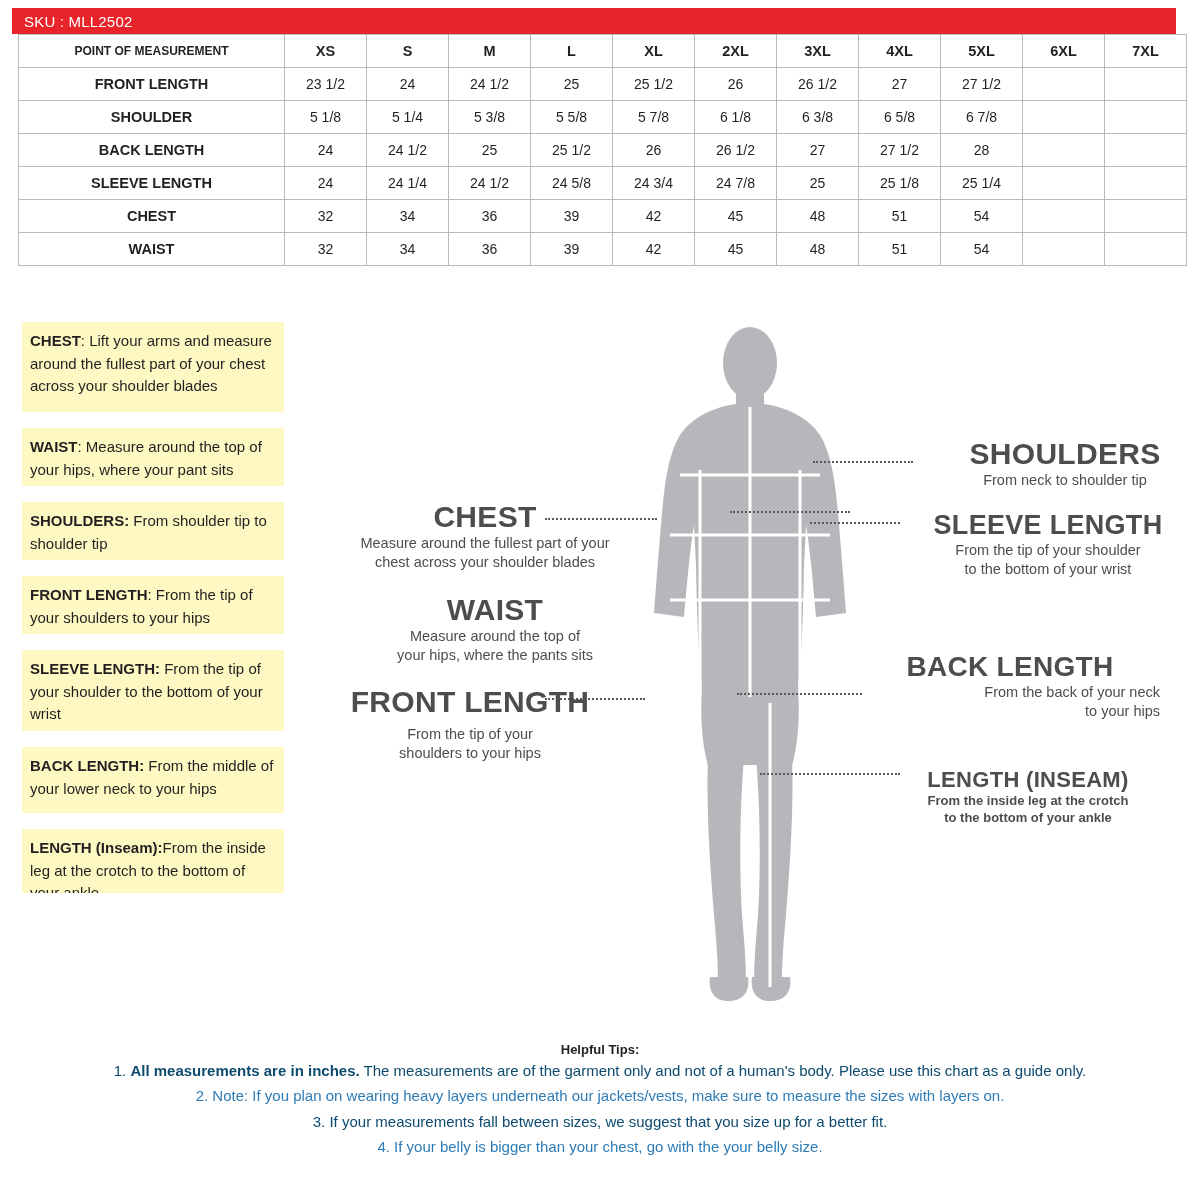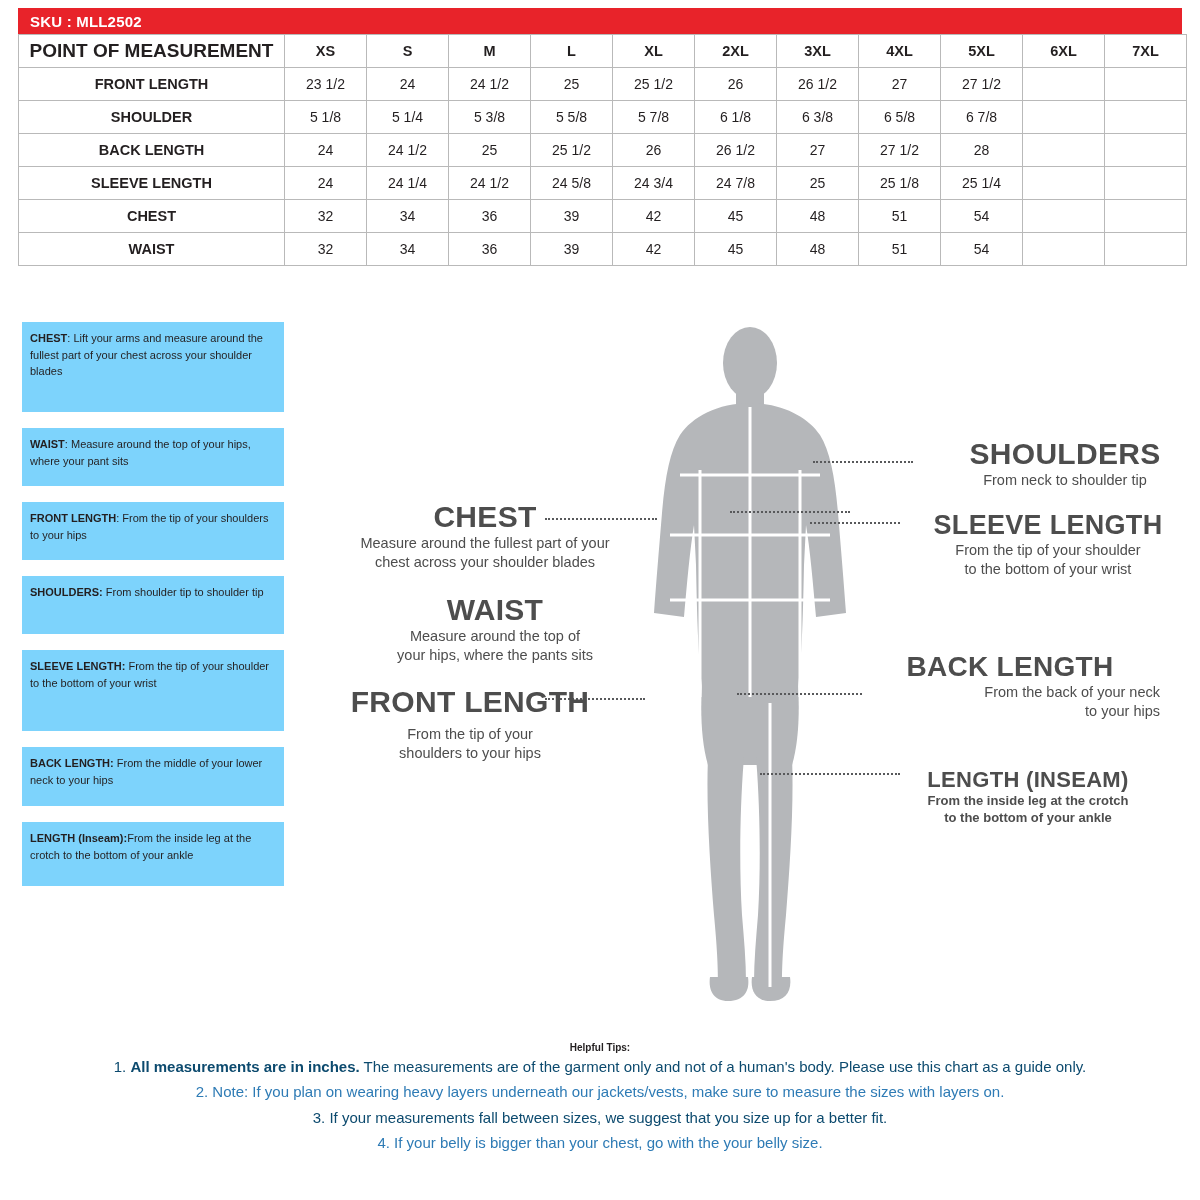--- a/index.html
+++ b/index.html
@@ -7,56 +7,56 @@
   body {
     width:1200px; height:1200px;
     background:#ffffff;
     font-family:"Liberation Sans", sans-serif;
     color:#231f20;
     position:relative;
     overflow:hidden;
   }
   
   .sku-bar {
-    position:absolute; left:18px; top:8px; width:1164px; height:26px;
+    position:absolute; left:12px; top:8px; width:1164px; height:26px;
     background:#e8232a; color:#ffffff;
-    font-size:15px; font-weight:bold;
+    font-size:15px; font-weight:normal;
     display:flex; align-items:center;
     padding-left:12px;
     letter-spacing:.2px;
   }
   
   table.size {
     position:absolute; left:18px; top:34px; width:1164px;
     border-collapse:collapse;
     table-layout:fixed;
   }
   table.size th, table.size td {
     border:1px solid #b9b9b9;
     text-align:center;
     font-size:14px;
     height:33px;
     color:#231f20;
   }
   table.size thead th { font-weight:bold; font-size:14.5px; background:#ffffff; }
-  table.size thead th.pom { font-size:19px; }
+  table.size thead th.pom { font-size:12px; }
   table.size tbody td.rowlabel {
     font-weight:bold; font-size:14.5px;
   }
   table.size col.c0 { width:266px; }
   table.size col.cx { width:82px; }
   
   .desc-col {
     position:absolute; left:22px; top:322px; width:262px;
   }
   .desc {
-    background:#7dd3fc;
+    background:#fef9c3;
     padding:8px 10px 9px 8px;
     margin-bottom:16px;
-    font-size:11px;
+    font-size:15px;
     line-height:1.5;
     color:#231f20;
     overflow:hidden;
   }
   .desc b { font-weight:bold; }
   
   .figure-area {
     position:absolute; left:290px; top:315px; width:900px; height:720px;
   }
   .silhouette { position:absolute; left:350px; top:10px; }
@@ -79,21 +79,21 @@
   .a-inseam .sub { font-size:13px; font-weight:bold; }
   .a-back .big { font-size:28px; }
   .a-sleeve .big { font-size:27px; }
   .dots {
     position:absolute; border-top:2px dotted #58595b; height:0;
   }
   
   .tips {
     position:absolute; left:0; top:1042px; width:1200px; text-align:center;
   }
-  .tips .title { font-size:10px; font-weight:bold; color:#231f20; margin-bottom:4px; }
+  .tips .title { font-size:13px; font-weight:bold; color:#231f20; margin-bottom:4px; }
   .tips p { margin:0 0 5px 0; font-size:15px; color:#0c4a6e; line-height:1.35; }
   .tips p.blue { color:#2e7bb5; }
   .tips b { font-weight:bold; }
 </style>
 </head>
 <body>
 
 <div class="sku-bar">
   <span>SKU : MLL2502</span>
 </div>
@@ -218,29 +218,29 @@
 </table>
 
 <div class="desc-col">
   <div class="desc" style="height:90px;">
     <b>CHEST</b><span>: </span><span>Lift your arms  and measure around the fullest part of your chest across your shoulder blades</span>
   </div>
   <div class="desc" style="height:58px;margin-top:12px;">
     <b>WAIST</b><span>:  </span><span>Measure around the top of your hips, where your pant sits</span>
   </div>
   <div class="desc" style="height:58px;">
+    <b>SHOULDERS:</b><span> </span><span>From shoulder tip to shoulder tip</span>
+  </div>
+  <div class="desc" style="height:58px;">
     <b>FRONT LENGTH</b><span>: </span><span>From the tip of your shoulders to your hips</span>
-  </div>
-  <div class="desc" style="height:58px;">
-    <b>SHOULDERS:</b><span> </span><span>From shoulder tip to shoulder tip</span>
   </div>
   <div class="desc" style="height:81px;">
     <b>SLEEVE LENGTH:</b><span> </span><span>From the tip of your shoulder to the bottom of your wrist</span>
   </div>
-  <div class="desc" style="height:59px;">
+  <div class="desc" style="height:66px;">
     <b>BACK LENGTH:</b><span> </span><span>From the middle of your lower neck to your hips</span>
   </div>
   <div class="desc" style="height:64px;">
     <b>LENGTH (Inseam):</b><span></span><span>From the inside leg at the crotch to the bottom of your ankle</span>
   </div>
 </div>
 
 <div class="figure-area">
 
   <svg class="silhouette" width="220" height="700" viewBox="0 0 220 700">

